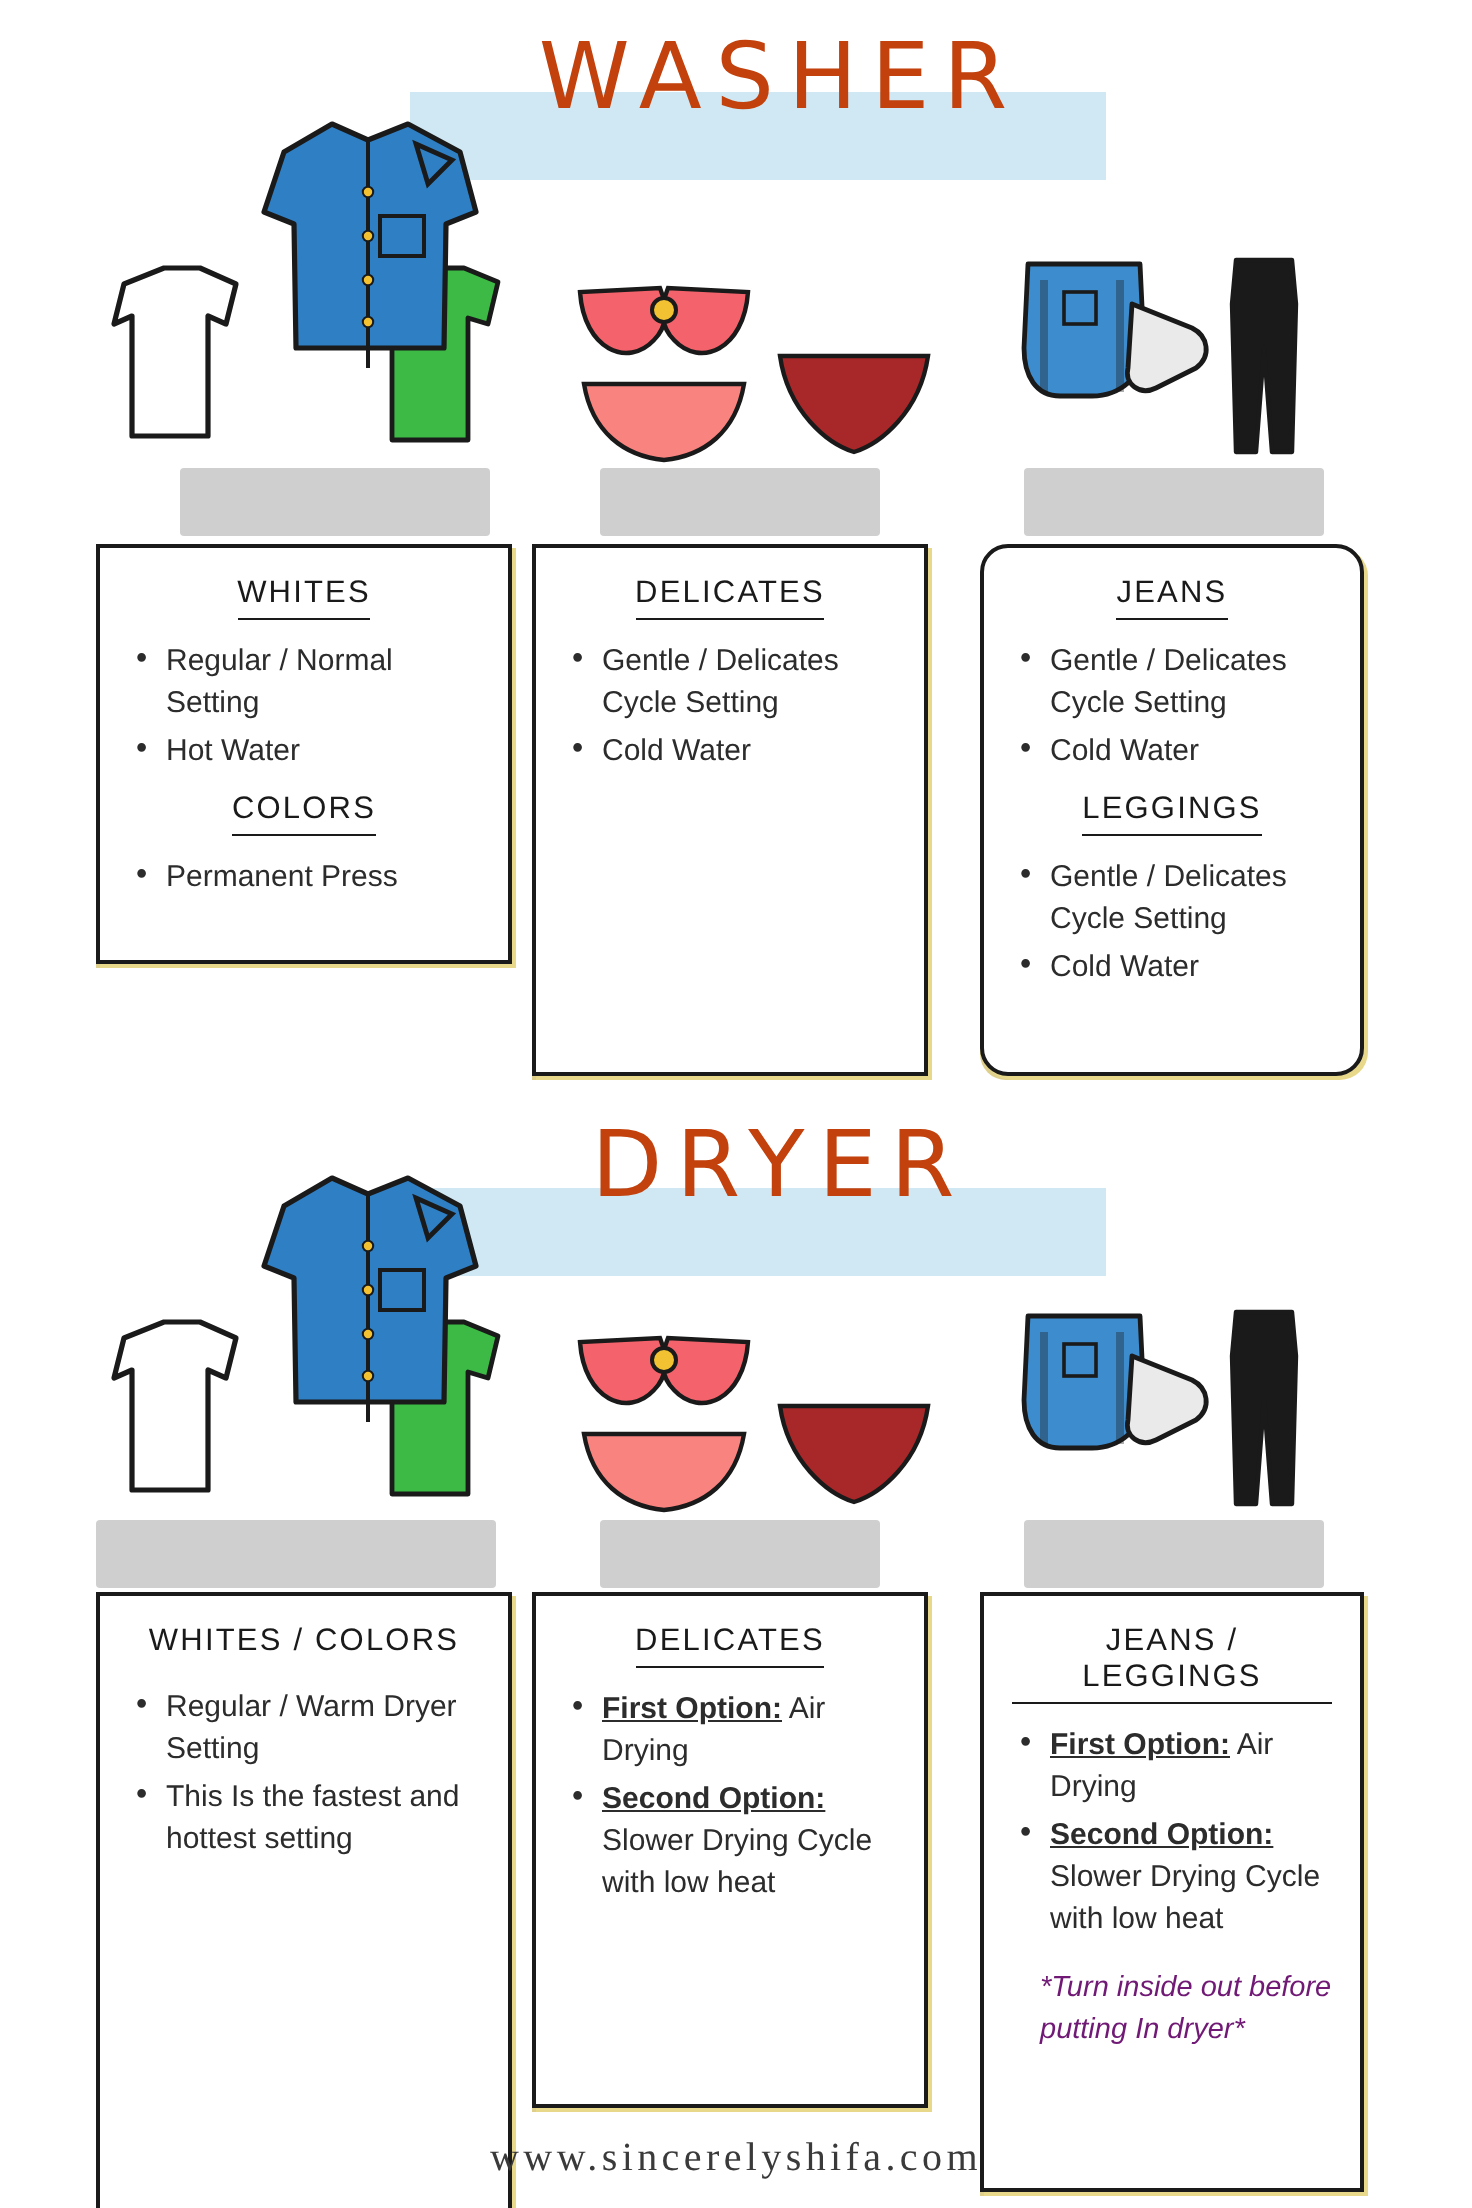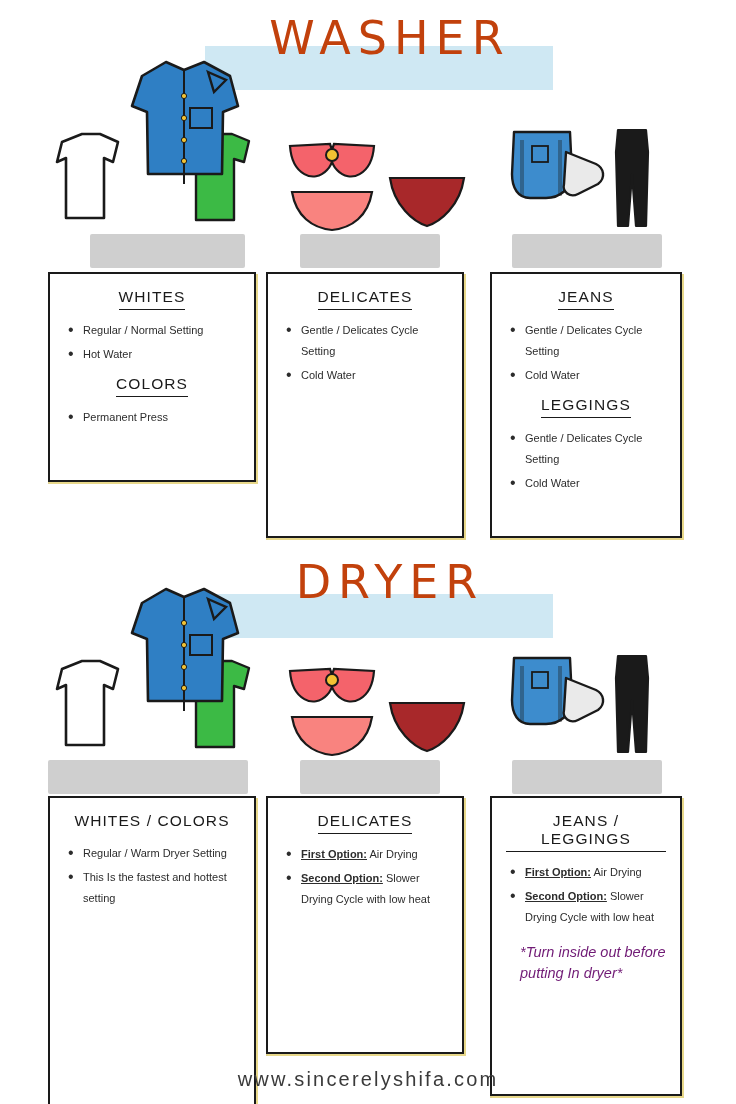--- a/index.html
+++ b/index.html
@@ -45,21 +45,21 @@
     padding-bottom: 3px;
     margin: 2px auto 10px auto;
     display: table;
     border-bottom: 1.5px solid #1a1a1a;
   }
   .card-title.no-rule { border-bottom: none; }
   ul.bullets { list-style: none; margin: 0 0 10px 2px; }
   ul.bullets li {
     position: relative;
     padding-left: 17px;
-    font-size: 11px;
+    font-size: 15px;
     line-height: 21px;
     color: #2c2c2c;
     margin-bottom: 3px;
   }
   ul.bullets li::before {
     content: "•";
     position: absolute; left: 2px; top: -1px;
     font-size: 16px; color: #2c2c2c;
   }
   .lead { font-weight: bold; text-decoration: underline; }
@@ -80,21 +80,21 @@
     border-radius: 2px;
   }
 
   
   .footer {
     position: absolute; left: 0; width: 736px; top: 1068px;
     text-align: center;
     font-size: 20px;
     letter-spacing: 2.2px;
     color: #3a3a3a;
-    font-family: Liberation Sans, sans-serif;
+    font-family: Liberation Serif, serif;
   }
 
   .art { position: absolute; }
 </style>
 </head>
 <body>
 
 <div class="page">
 
   <div class="heading-wrap" style="top:8px;height:60px;">
@@ -160,21 +160,21 @@
   <div class="card" style="left:266px; top:272px; width:198px; height:266px;">
     <div class="card-inner">
       <div class="card-title">DELICATES</div>
       <ul class="bullets">
         <li>Gentle / Delicates Cycle Setting</li>
         <li>Cold Water</li>
       </ul>
     </div>
   </div>
 
-  <div class="card" style="left:490px; top:272px; width:192px; height:266px;">
+  <div class="card" style="left:490px; top:272px; width:192px; height:266px;border-radius:14px;">
     <div class="card-inner">
       <div class="card-title">JEANS</div>
       <ul class="bullets">
         <li>Gentle / Delicates Cycle Setting</li>
         <li>Cold Water</li>
       </ul>
       <div class="card-title">LEGGINGS</div>
       <ul class="bullets">
         <li>Gentle / Delicates Cycle Setting</li>
         <li>Cold Water</li>

